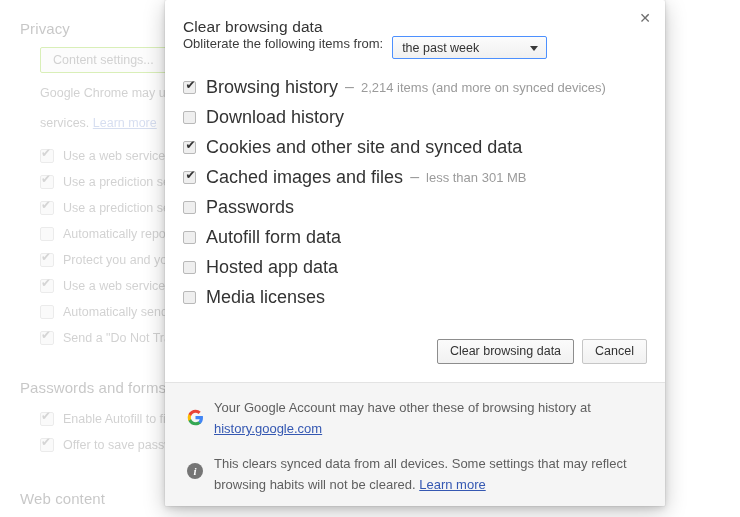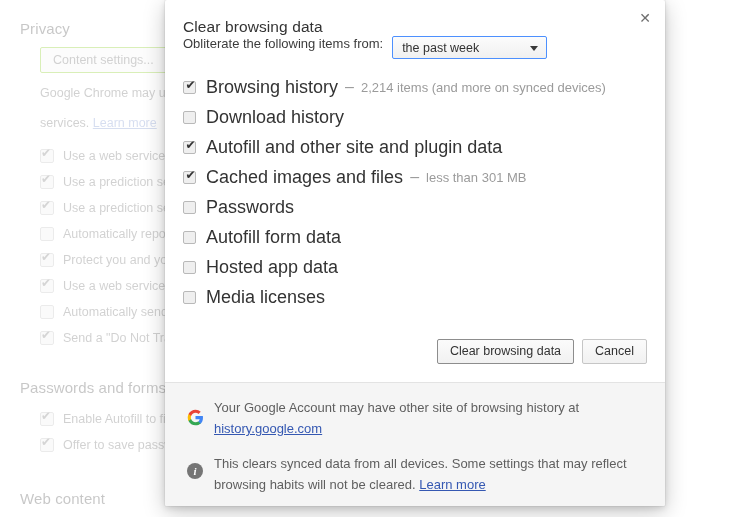--- a/index.html
+++ b/index.html
@@ -378,21 +378,21 @@
           <span class="check-detail">2,214 items (and more on synced devices)</span>
         </div>
 
         <div class="check-row">
           <span class="cb"></span>
           <span class="check-label">Download history</span>
         </div>
 
         <div class="check-row">
           <span class="cb on"></span>
-          <span class="check-label">Autofill and other site and plugin data</span>
+          <span class="check-label">Cookies and other site and synced data</span>
         </div>
 
         <div class="check-row">
           <span class="cb on"></span>
           <span class="check-label">Cached images and files</span>
           <span class="dash">–</span>
           <span class="check-detail">less than 301 MB</span>
         </div>
 
         <div class="check-row">
@@ -428,21 +428,21 @@
       <div class="foot-row">
         <div class="foot-icon">
           <svg width="17" height="17" viewBox="0 0 48 48" aria-hidden="true">
             <path fill="#4285F4" d="M45.1 24.5c0-1.6-.1-3.1-.4-4.5H24v9h11.9c-.5 2.8-2.1 5.1-4.4 6.7v5.6h7.1c4.2-3.8 6.5-9.5 6.5-16.8z"></path>
             <path fill="#34A853" d="M24 46c5.9 0 10.9-2 14.6-5.3l-7.1-5.6c-2 1.3-4.5 2.1-7.5 2.1-5.8 0-10.7-3.9-12.4-9.1H4.3v5.7C8 41.3 15.4 46 24 46z"></path>
             <path fill="#FBBC05" d="M11.6 28.1c-.4-1.3-.7-2.7-.7-4.1s.2-2.8.7-4.1v-5.7H4.3C2.8 17.1 2 20.4 2 24s.8 6.9 2.3 9.8l7.3-5.7z"></path>
             <path fill="#EA4335" d="M24 10.8c3.3 0 6.2 1.1 8.5 3.3l6.3-6.3C35 4.2 30 2 24 2 15.4 2 8 6.7 4.3 14.2l7.3 5.7c1.7-5.2 6.6-9.1 12.4-9.1z"></path>
           </svg>
         </div>
         <div class="foot-text">
-          <span>Your Google Account may have other site of browsing history at</span><br>
+          <span>Your Google Account may have other these of browsing history at</span><br>
           <a class="foot-link" href="#">history.google.com</a>
         </div>
       </div>
 
       <div class="foot-row info">
         <div class="foot-icon">
           <span class="info-circle">i</span>
         </div>
         <div class="foot-text">
           <span>This clears synced data from all devices. Some settings that may reflect browsing habits will not be cleared.</span>

